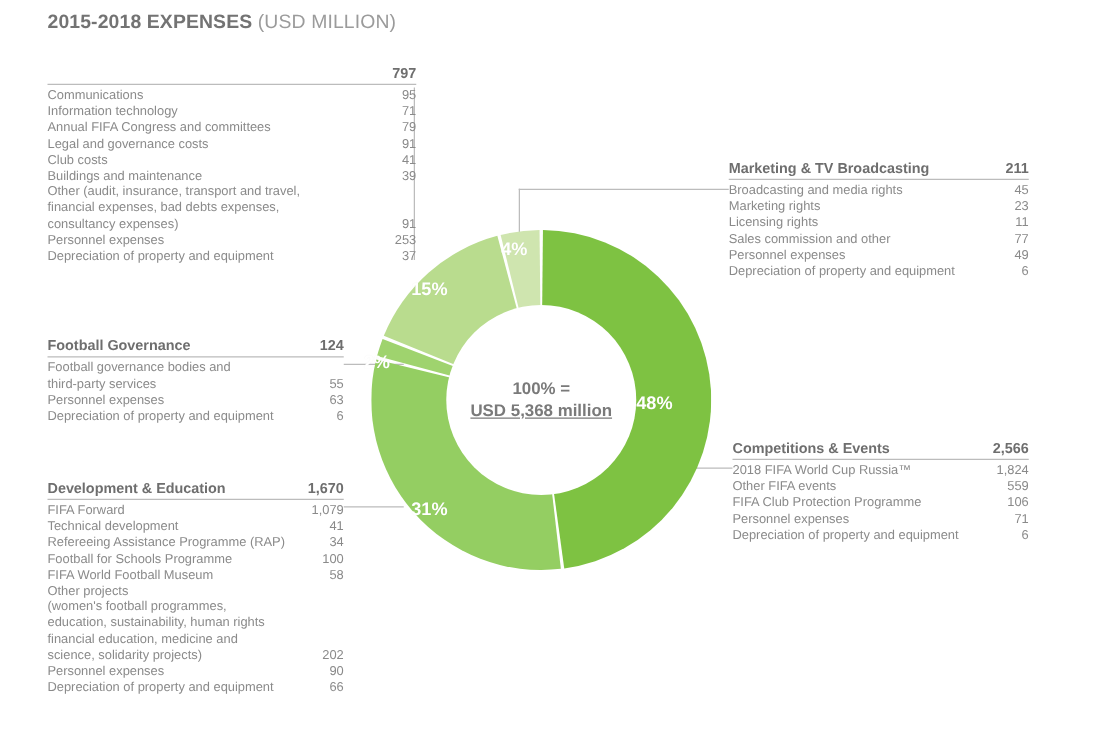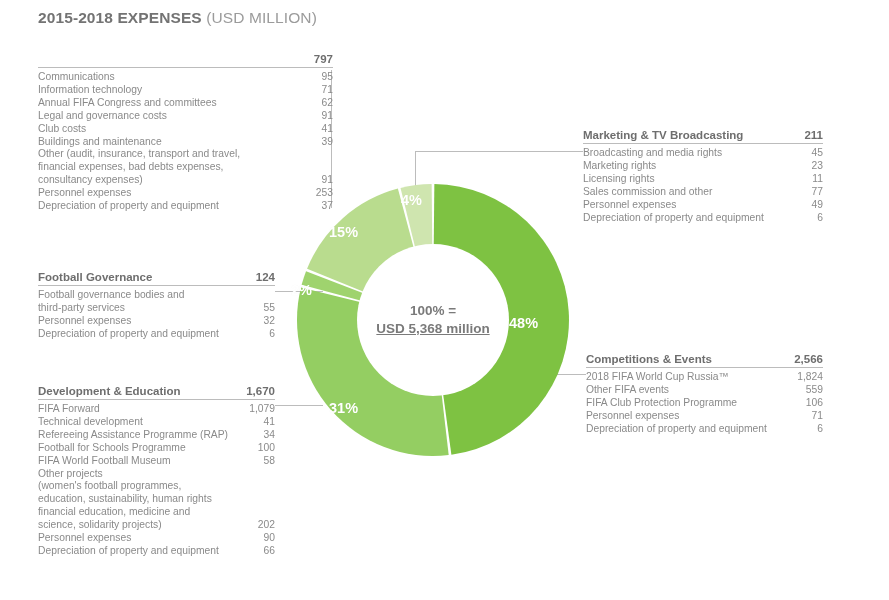--- a/index.html
+++ b/index.html
@@ -111,21 +111,21 @@
       <div class="row">
         <span class="r-label">Communications</span>
         <span class="r-val">95</span>
       </div>
       <div class="row">
         <span class="r-label">Information technology</span>
         <span class="r-val">71</span>
       </div>
       <div class="row">
         <span class="r-label">Annual FIFA Congress and committees</span>
-        <span class="r-val">62</span>
+        <span class="r-val">79</span>
       </div>
       <div class="row">
         <span class="r-label">Legal and governance costs</span>
         <span class="r-val">91</span>
       </div>
       <div class="row">
         <span class="r-label">Club costs</span>
         <span class="r-val">41</span>
       </div>
       <div class="row">
@@ -165,21 +165,21 @@
       <div class="row">
         <span class="r-label">Football governance bodies and</span>
         <span class="r-val"></span>
       </div>
       <div class="row">
         <span class="r-label">third-party services</span>
         <span class="r-val">55</span>
       </div>
       <div class="row">
         <span class="r-label">Personnel expenses</span>
-        <span class="r-val">32</span>
+        <span class="r-val">63</span>
       </div>
       <div class="row">
         <span class="r-label">Depreciation of property and equipment</span>
         <span class="r-val">6</span>
       </div>
     </div>
 </div>
 
 <div class="block" style="left:38px;top:385px;width:237px;">
   <div class="blk-head">

